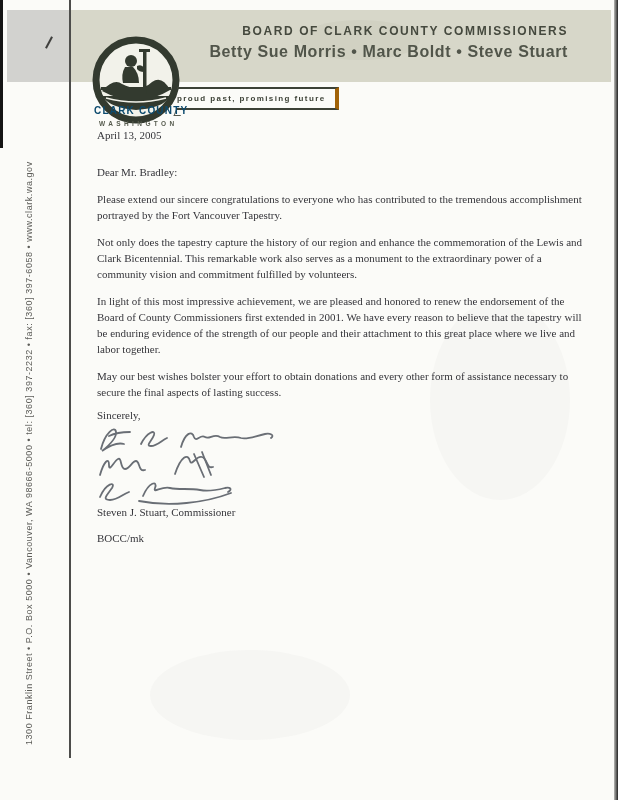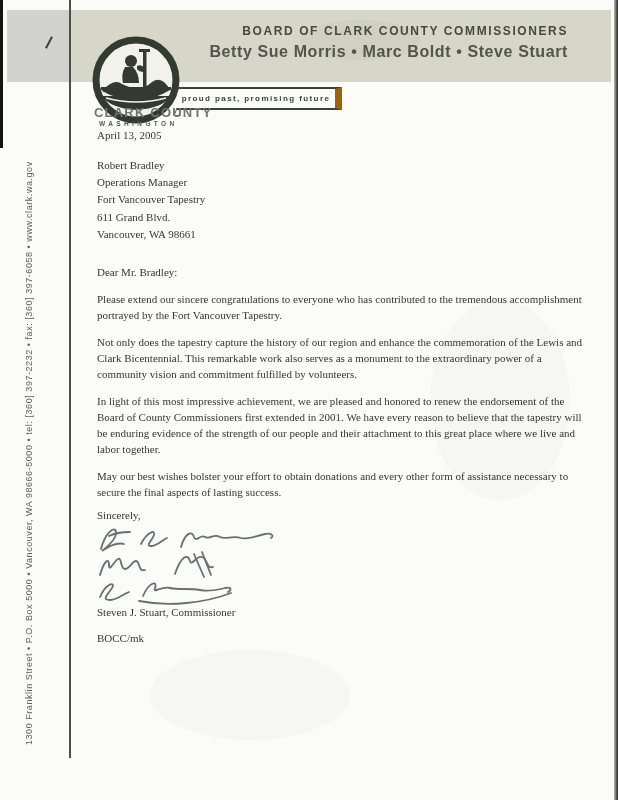--- a/index.html
+++ b/index.html
@@ -20,26 +20,26 @@
 
   
   #board-header{position:absolute;top:24px;right:50px;text-align:right;
       font-family:"Liberation Sans", sans-serif;color:#45493e;}
   #board-title{font-size:12px;font-weight:bold;letter-spacing:1.6px;}
   #board-names{font-size:16px;font-weight:bold;letter-spacing:.6px;margin-top:5px;color:#51554a;}
 
   
   #logo-circle{position:absolute;left:92px;top:36px;width:88px;height:88px;}
   #tagline-box{position:absolute;left:177px;top:87px;width:158px;height:19px;
-      border-top:2px solid #3c4136;border-bottom:2px solid #3c4136;border-right:7px solid #a16207;
-      display:flex;align-items:center;justify-content:center;
+      border-top:2px solid #3c4136;border-bottom:2px solid #3c4136;border-right:4px solid #a16207;
+      display:flex;align-items:center;justify-content:flex-start;
       font-family:"Liberation Sans", sans-serif;font-size:8px;font-weight:bold;
       letter-spacing:1.4px;color:#3c4136;}
   #county-name{position:absolute;left:94px;top:105px;font-family:"Liberation Sans", sans-serif;
-      font-size:13px;font-weight:bold;letter-spacing:1.2px;color:#737373;}
+      font-size:10px;font-weight:bold;letter-spacing:1.2px;color:#0c4a6e;}
   #county-state{position:absolute;left:99px;top:120px;font-family:"Liberation Sans", sans-serif;
       font-size:6.5px;font-weight:bold;letter-spacing:3.4px;color:#565b4e;}
 
   
   #sidebar-contact{position:absolute;left:24px;top:142px;height:622px;
       writing-mode:vertical-rl;transform:rotate(180deg);
       display:flex;align-items:center;justify-content:center;
       font-family:"Liberation Sans", sans-serif;font-size:9px;letter-spacing:.55px;color:#5c5c58;}
 
   
@@ -101,27 +101,20 @@
     <span>proud past, promising future</span>
   </div>
   <div id="county-name">CLARK COUNTY</div>
   <div id="county-state">WASHINGTON</div>
 
   <div id="sidebar-contact">1300 Franklin Street • P.O. Box 5000 • Vancouver, WA 98666-5000 • tel: [360] 397-2232 • fax: [360] 397-6058 • www.clark.wa.gov</div>
 
   <div id="letter">
     <div id="date-line">April 13, 2005</div>
 
-    <div id="recipient-block">
-      <div>Robert Bradley</div>
-      <div>Operations Manager</div>
-      <div>Fort Vancouver Tapestry</div>
-      <div>611 Grand Blvd.</div>
-      <div>Vancouver, WA 98661</div>
-    </div>
 
     <div id="salutation">Dear Mr. Bradley:</div>
 
     <div class="para">Please extend our sincere congratulations to everyone who has contributed to the tremendous accomplishment portrayed by the Fort Vancouver Tapestry.</div>
     <div class="para">Not only does the tapestry capture the history of our region and enhance the commemoration of the Lewis and Clark Bicentennial. This remarkable work also serves as a monument to the extraordinary power of a community vision and commitment fulfilled by volunteers.</div>
     <div class="para">In light of this most impressive achievement, we are pleased and honored to renew the endorsement of the Board of County Commissioners first extended in 2001. We have every reason to believe that the tapestry will be enduring evidence of the strength of our people and their attachment to this great place where we live and labor together.</div>
     <div class="para">May our best wishes bolster your effort to obtain donations and every other form of assistance necessary to secure the final aspects of lasting success.</div>
 
     <div id="closing">Sincerely,</div>
 

